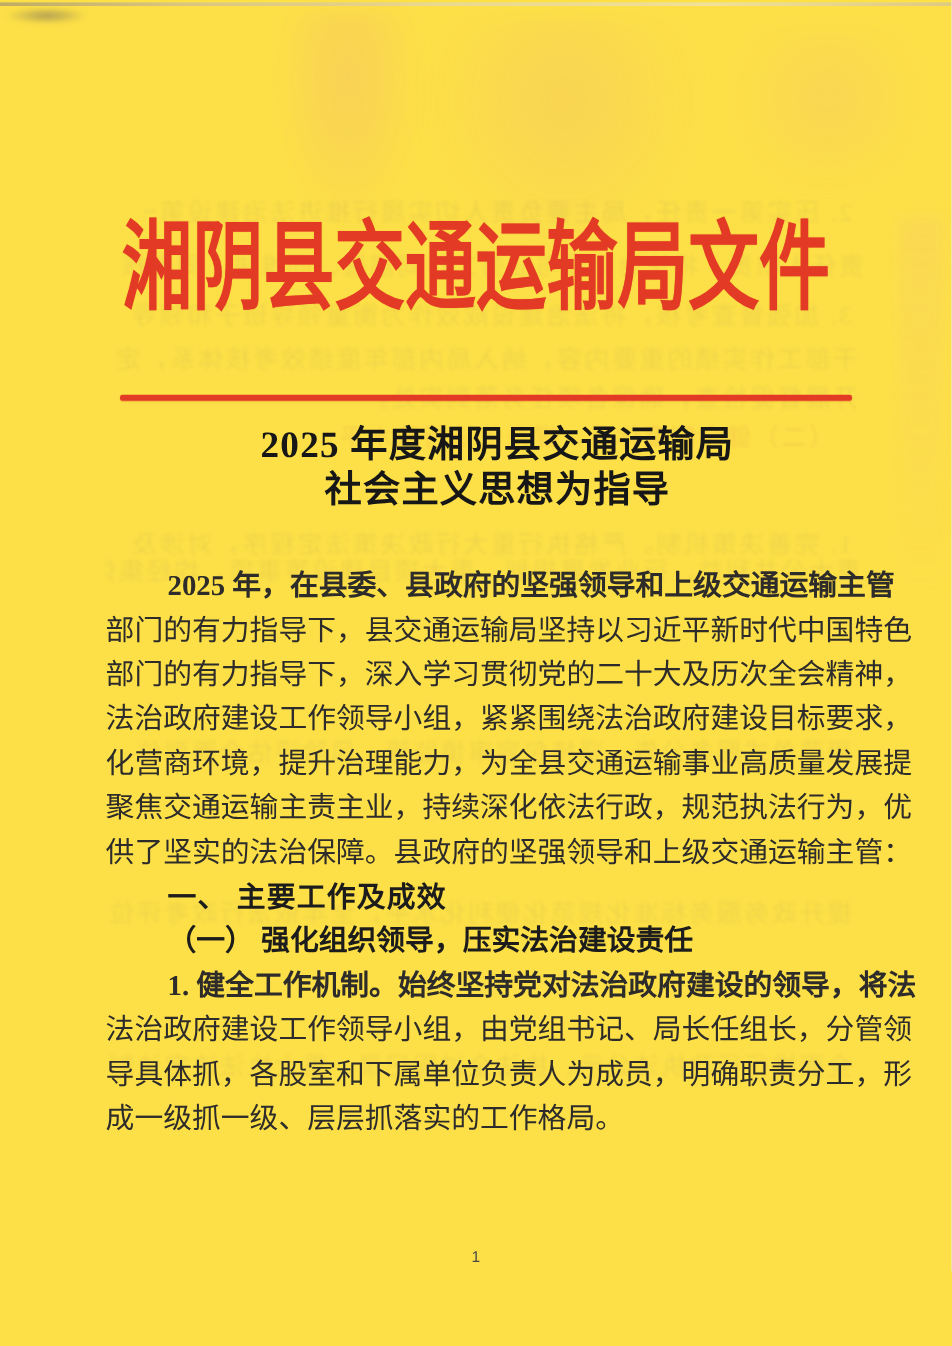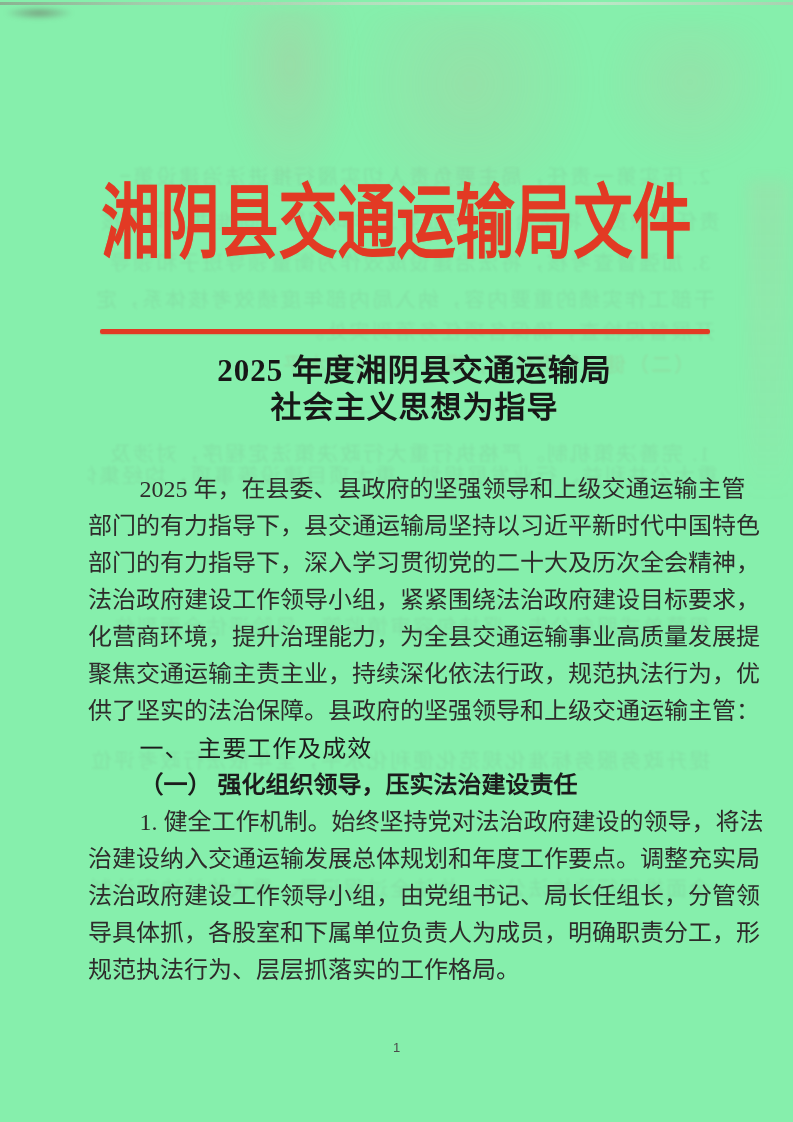--- a/index.html
+++ b/index.html
@@ -1,21 +1,21 @@
 <!DOCTYPE html>
 <html lang="zh-CN" style="--accent: #e23a24;"><head>
 <meta charset="utf-8">
 <style>
   html, body { margin: 0; padding: 0; background: #e9e9e9; }
   .page {
     position: relative;
     width: 793px;
     height: 1122px;
     margin: 0 auto;
-    background: #86efac;
+    background: #fde047;
     overflow: hidden;
     font-family: "Liberation Serif", "DejaVu Serif", serif;
     color: #2e2c2b;
   }
   
   .scan-edge {
     position: absolute; top: 2px; left: 0; width: 100%; height: 3px;
     background: linear-gradient(90deg, #8d827c 0%, #b9b0aa 18%, #d9d2cc 45%, #e7e1dc 75%, #c4bab4 100%);
     opacity: .55;
   }
@@ -80,23 +80,23 @@
   .body-text {
     position: absolute; top: 471px; left: 88px; width: 623px;
     font-size: 24px; line-height: 37px;
   }
   .ln {
     height: 37px;
     text-align: justify;
     text-align-last: justify;
     white-space: nowrap;
   }
-  .ln.indent { text-indent: 2.15em; }
+  .ln.indent { text-indent: 2.15em; font-weight: bold; }
   .ln.noj { text-align-last: left; }
-  .ln.h-sans { font-weight: 400; font-family: "Liberation Sans", "DejaVu Sans", sans-serif; letter-spacing: 1px; color: #1c1c1c; }
+  .ln.h-sans { font-weight: 700; font-family: "Liberation Sans", "DejaVu Sans", sans-serif; letter-spacing: 1px; color: #1c1c1c; }
   .ln.h-bold { font-weight: 700; color: #1c1c1c; }
   
   .page-number {
     position: absolute; top: 1040px; left: 0; width: 100%;
     text-align: center;
     font-family: "Liberation Sans", "DejaVu Sans", sans-serif;
     font-size: 13px; color: #4a4a4a;
   }
 </style>
 </head>
@@ -137,21 +137,20 @@
     <div class="ln indent">2025 年，在县委、县政府的坚强领导和上级交通运输主管</div>
     <div class="ln">部门的有力指导下，县交通运输局坚持以习近平新时代中国特色</div>
     <div class="ln">部门的有力指导下，深入学习贯彻党的二十大及历次全会精神，</div>
     <div class="ln">法治政府建设工作领导小组，紧紧围绕法治政府建设目标要求，</div>
     <div class="ln">化营商环境，提升治理能力，为全县交通运输事业高质量发展提</div>
     <div class="ln">聚焦交通运输主责主业，持续深化依法行政，规范执法行为，优</div>
     <div class="ln">供了坚实的法治保障。县政府的坚强领导和上级交通运输主管：</div>
     <div class="ln indent noj h-sans">一、 主要工作及成效</div>
     <div class="ln indent noj h-bold">（一） 强化组织领导，压实法治建设责任</div>
     <div class="ln indent">1. 健全工作机制。始终坚持党对法治政府建设的领导，将法</div>
-    <div class="ln">治建设纳入交通运输发展总体规划和年度工作要点。调整充实局</div>
     <div class="ln">法治政府建设工作领导小组，由党组书记、局长任组长，分管领</div>
     <div class="ln">导具体抓，各股室和下属单位负责人为成员，明确职责分工，形</div>
-    <div class="ln noj">规范执法行为、层层抓落实的工作格局。</div>
+    <div class="ln noj">成一级抓一级、层层抓落实的工作格局。</div>
   </div>
 
   <div class="page-number">1</div>
 
 </div>
 
 </body></html>

